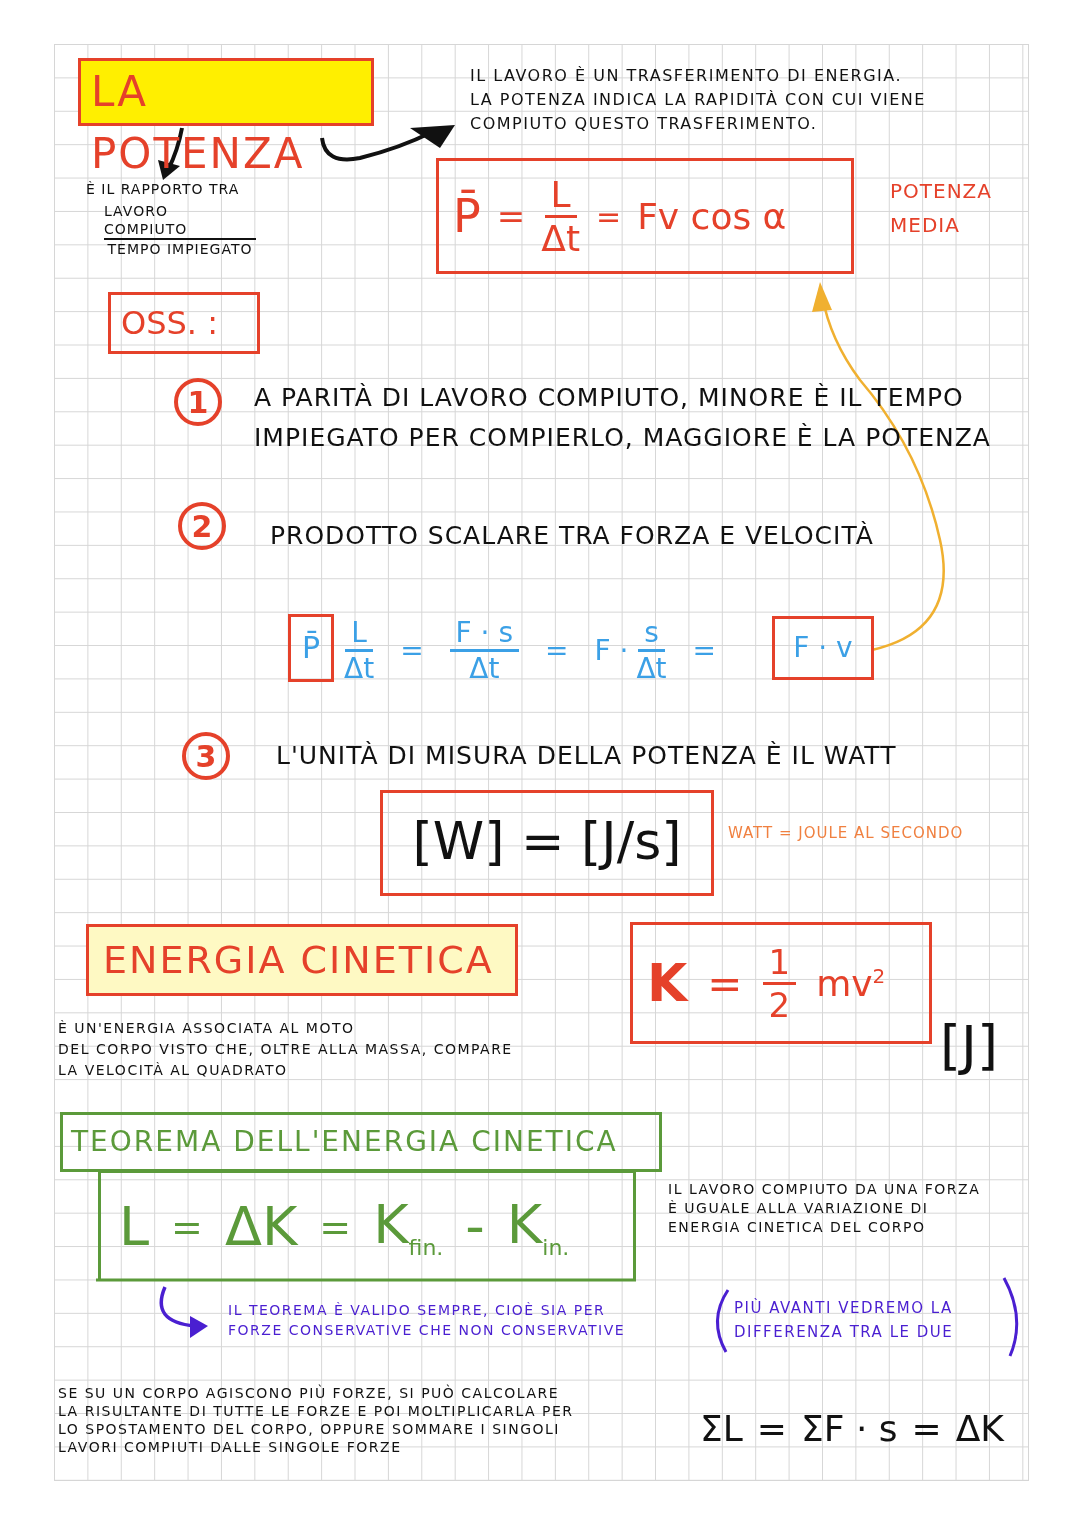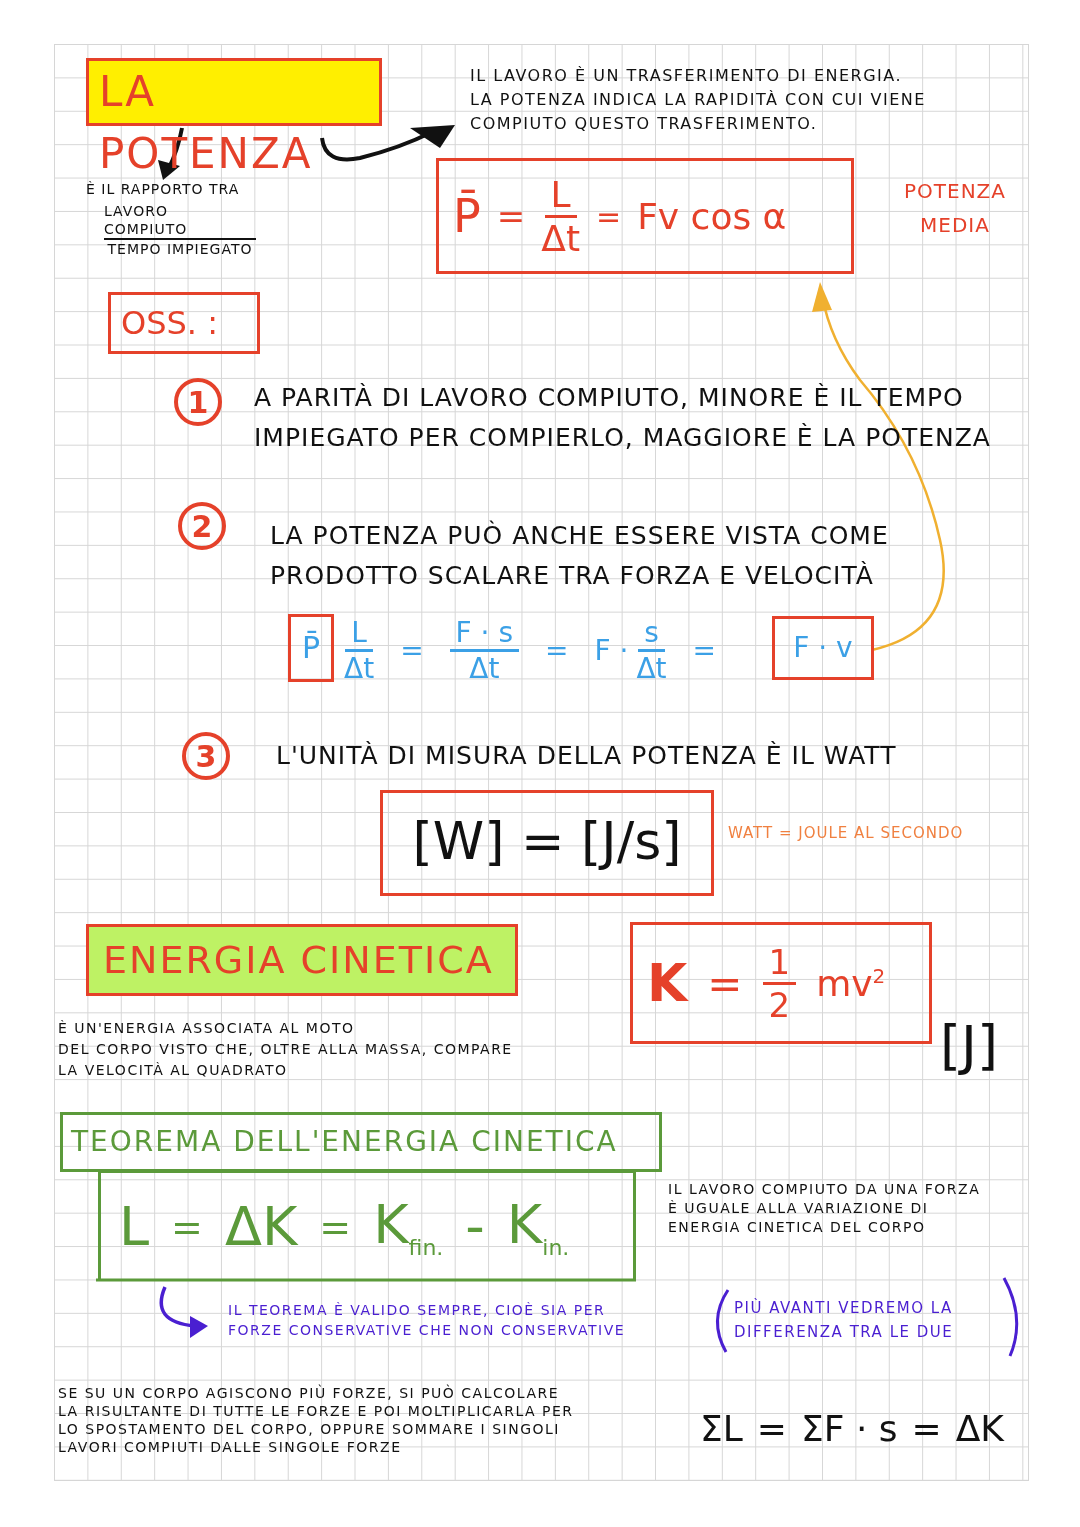--- a/index.html
+++ b/index.html
@@ -59,21 +59,21 @@
 
   <path d="M165 1287 Q150 1322 195 1326" stroke="#4a1fd1" stroke-width="3.5" fill="none"></path>
   <polygon points="190,1316 208,1326 190,1338" fill="#4a1fd1"></polygon>
 
   <path d="M728 1290 Q708 1320 726 1352" stroke="#4a1fd1" stroke-width="3" fill="none"></path>
   <path d="M1004 1278 Q1026 1318 1010 1356" stroke="#4a1fd1" stroke-width="3" fill="none"></path>
 
   <line x1="96" y1="1280" x2="636" y2="1280" stroke="#5b9a3a" stroke-width="3"></line>
 </svg>
 
-<div class="abs redbox" style="left:86px; top:58px; width:296px; height:68px; box-sizing:border-box; background:#ffef00;">
+<div class="abs redbox" style="left:78px; top:58px; width:296px; height:68px; box-sizing:border-box; background:#ffef00;">
   <div class="hand red" style="font-size:42px; line-height:62px; padding-left:10px; letter-spacing:2px;">LA POTENZA</div>
 </div>
 
 <div class="abs hand small" style="left:86px; top:180px; width:200px;">
   <div>È IL RAPPORTO TRA</div>
   <div style="margin-left:18px; width:152px; text-align:left; border-bottom:2px solid #111; padding-top:4px;">LAVORO COMPIUTO</div>
   <div style="margin-left:18px; width:152px; text-align:center; padding-top:0;">TEMPO IMPIEGATO</div>
 </div>
 
 <div class="abs hand" style="left:470px; top:64px; font-size:16px; line-height:24px; letter-spacing:1.5px;">
@@ -87,38 +87,37 @@
     <span>P̄</span>
     <span style="font-size:34px;">=</span>
     <span class="frac" style="font-size:36px;">
       <span class="num">L</span>
       <span>Δt</span>
     </span>
     <span style="font-size:30px;">=</span>
     <span style="font-size:36px;">Fv cos α</span>
   </div>
 </div>
-<div class="abs hand red" style="left:890px; top:174px; font-size:20px; line-height:34px; text-align:center; width:130px;">
+<div class="abs hand red" style="left:890px; top:174px; font-size:20px; line-height:34px; width:130px;">
   <div>POTENZA</div>
   <div>MEDIA</div>
 </div>
 
 <div class="abs redbox" style="left:108px; top:292px; width:152px; height:62px; box-sizing:border-box;">
   <div class="red" style="font-size:32px; line-height:56px; padding-left:10px;">OSS. :</div>
 </div>
 
 <div class="abs circ" style="left:174px; top:378px;">1</div>
 <div class="abs hand body-text" style="left:254px; top:378px;">
   <div>A PARITÀ di LAVORO COMPIUTO, MINORE è il TEMPO</div>
   <div>IMPIEGATO per COMPIERLO, MAGGIORE è la POTENZA</div>
 </div>
 
 <div class="abs circ" style="left:178px; top:502px;">2</div>
 <div class="abs hand body-text" style="left:270px; top:516px;">
-  <div>LA POTENZA PUÒ ANCHE ESSERE VISTA COME</div>
   <div>PRODOTTO SCALARE TRA FORZA e VELOCITÀ</div>
 </div>
 
 <div class="abs" style="left:288px; top:610px; width:600px; height:80px;">
   <div class="abs redbox blue" style="left:0; top:4px; width:46px; height:68px; box-sizing:border-box; font-size:30px; text-align:center; line-height:62px;">P̄</div>
   <div class="formula blue" style="position:absolute; left:56px; top:0; height:80px; font-size:28px; gap:26px;">
     <span class="frac">
       <span class="num">L</span>
       <span>Δt</span>
     </span>
@@ -136,21 +135,21 @@
     <span>=</span>
   </div>
   <div class="abs redbox blue" style="left:484px; top:6px; width:102px; height:64px; box-sizing:border-box; font-size:28px; text-align:center; line-height:58px;">F · v</div>
 </div>
 
 <div class="abs circ" style="left:182px; top:732px;">3</div>
 <div class="abs hand body-text" style="left:276px; top:736px;">L'UNITÀ di MISURA della POTENZA è il WATT</div>
 <div class="abs redbox" style="left:380px; top:790px; width:334px; height:106px; box-sizing:border-box; text-align:center; font-size:52px; line-height:96px; color:#111;">[W] = [J/s]</div>
 <div class="abs hand orange" style="left:728px; top:824px; font-size:15px;">WATT = JOULE al SECONDO</div>
 
-<div class="abs redbox" style="left:86px; top:924px; width:432px; height:72px; box-sizing:border-box; background:#bef264;">
+<div class="abs redbox" style="left:86px; top:924px; width:432px; height:72px; box-sizing:border-box; background:#fef9c3;">
   <div class="hand red" style="font-size:38px; line-height:66px; padding-left:14px; letter-spacing:2px;">ENERGIA CINETICA</div>
 </div>
 
 <div class="abs redbox red" style="left:630px; top:922px; width:302px; height:122px; box-sizing:border-box;">
   <div class="formula" style="height:100%; padding-left:14px; font-size:52px; gap:20px;">
     <span style="font-weight:bold;">K</span>
     <span style="font-size:42px;">=</span>
     <span class="frac" style="font-size:34px;">
       <span class="num">1</span>
       <span>2</span>

